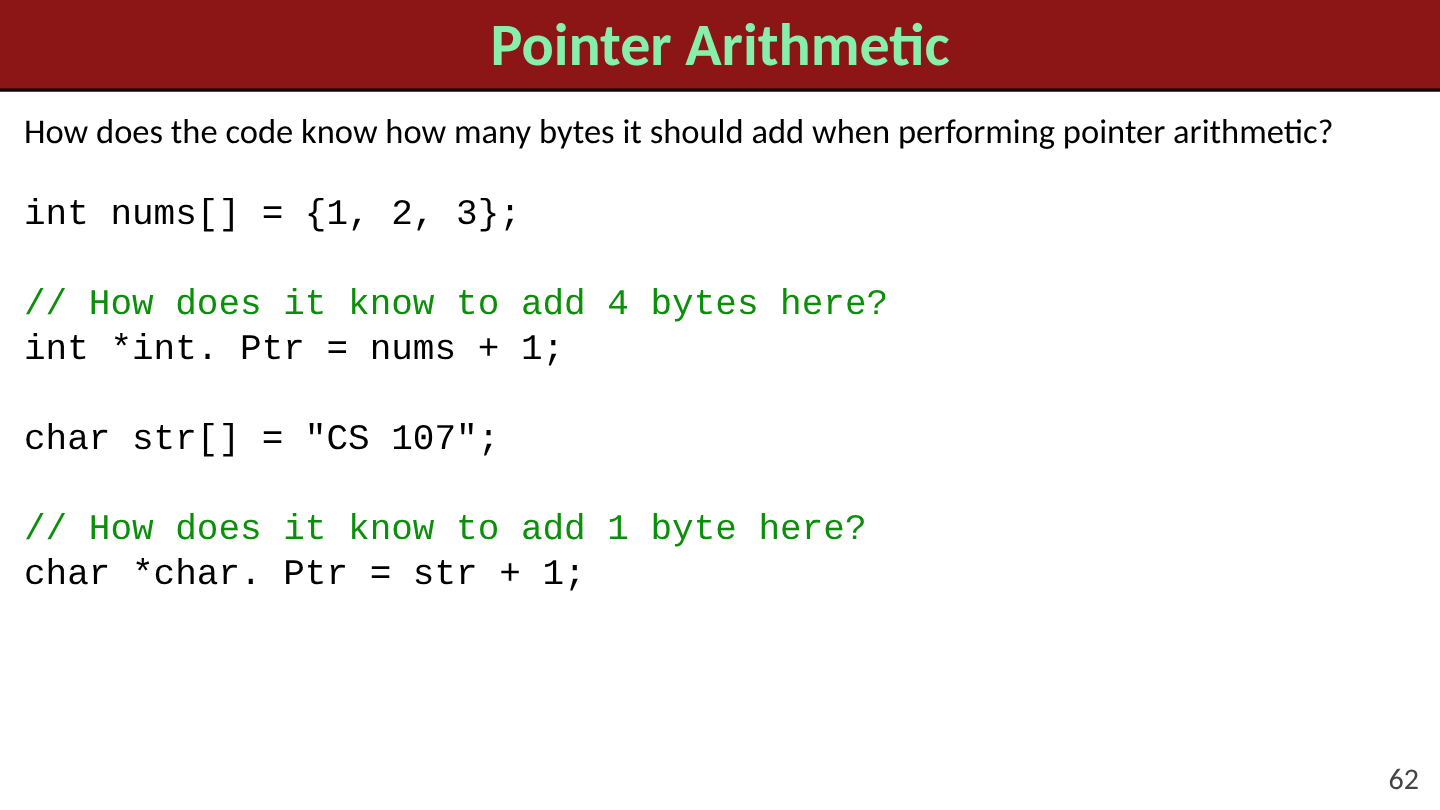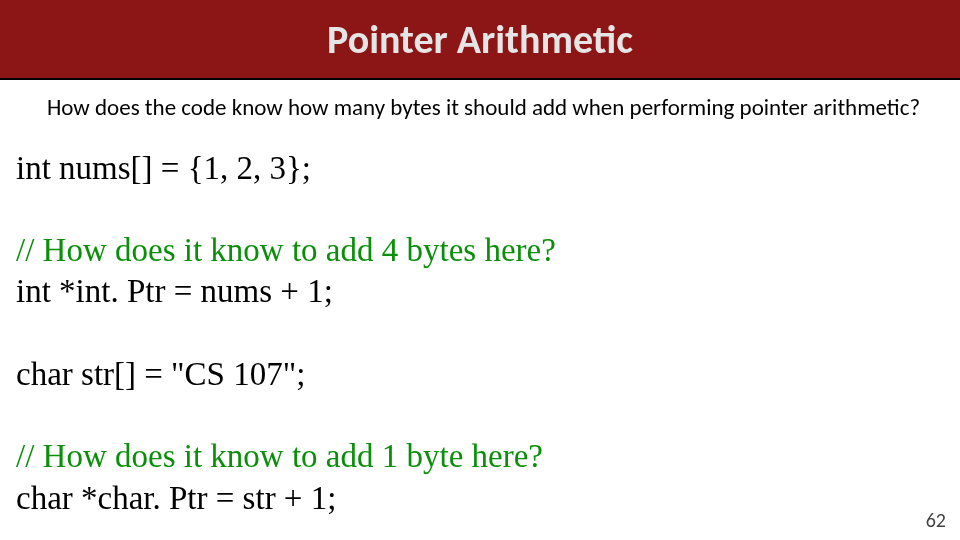--- a/index.html
+++ b/index.html
@@ -13,44 +13,43 @@
   }
   .slide {
     width: 960px;
     height: 540px;
     position: relative;
     box-sizing: border-box;
   }
   .title-bar {
     background: #8b1a1a;
     background: #8c1515;
-    color: #e5e5e5;
+    color: #86efac;
     width: 100%;
-    height: 80px;
+    height: 61px;
     display: flex;
     align-items: center;
     justify-content: center;
     font-size: 40px;
     font-weight: 700;
     border-bottom: 2px solid #000;
     box-sizing: border-box;
   }
   .body {
     padding: 14px 16px 0 16px;
   }
   .question {
     font-size: 23px;
     color: #000;
     line-height: 1.2;
     margin-bottom: 26px;
-    margin-left: 31px;
   }
   .code {
-    font-family: Liberation Serif, serif;
-    font-size: 33px;
+    font-family: Liberation Mono, monospace;
+    font-size: 24px;
     color: #000;
     white-space: pre;
     line-height: 1.25;
   }
   .comment { color: #0b8f0b; }
   .page-num {
     position: absolute;
     right: 14px;
     bottom: 8px;
     font-size: 20px;

